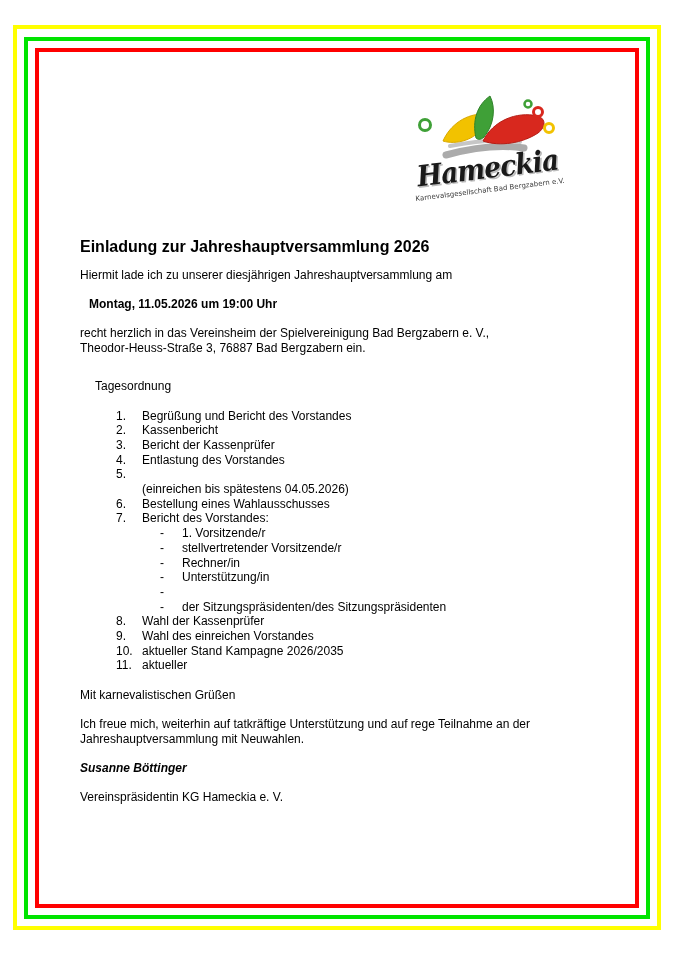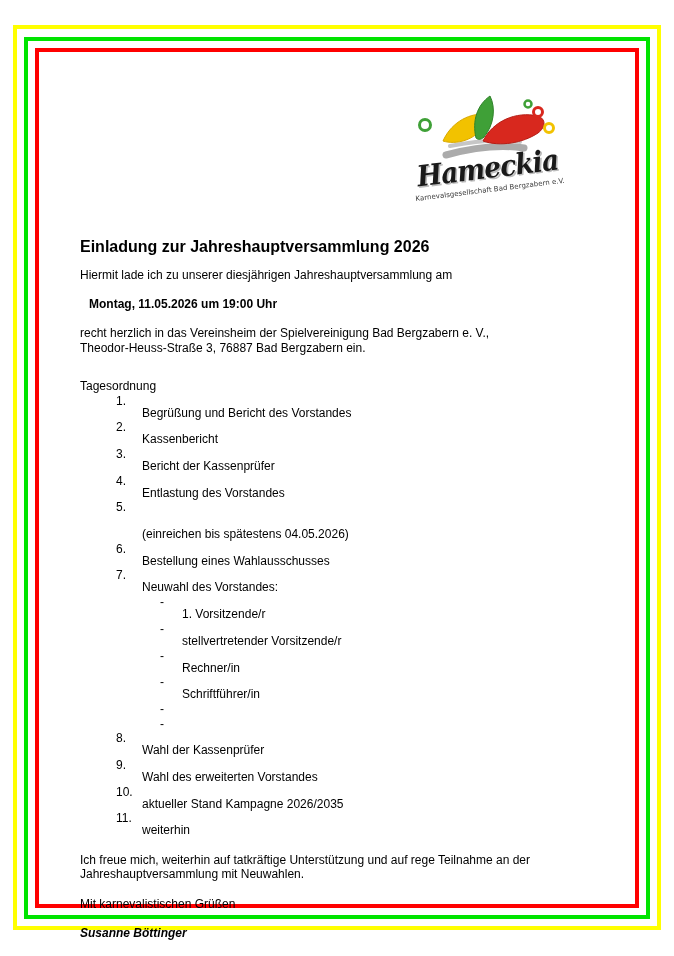--- a/index.html
+++ b/index.html
@@ -33,25 +33,25 @@
   }
   .content h1 {
     font-size: 16px;
     line-height: 19px;
     margin: 0 0 12px 0;
     font-weight: bold;
   }
   .content p { margin: 0 0 14.5px 0; }
   .content p.bold { font-weight: bold; padding-left: 9px; }
   .content p.gap-large { margin-bottom: 23px; }
-  .agenda-heading { margin: 0; }
+  .agenda-heading { margin: 15px; }
   .agenda { margin: 0 0 14.5px 0; }
   .ag-row { display: flex; }
   .ag-num { flex: none; margin-left: 36px; width: 26px; }
-  .ag-text { flex: 1; margin-top: 12px; }
+  .ag-text { flex: 1; }
   .ag-row.sub .ag-dash { flex: none; margin-left: 80px; width: 22px; }
   .signature { font-weight: bold; font-style: italic; }
 </style>
 </head>
 <body>
 
 <div class="page">
 
   <div class="frame frame-yellow"></div>
   <div class="frame frame-green"></div>
@@ -114,64 +114,65 @@
         <div class="ag-row ">
           <span class="ag-num"></span>
           <span class="ag-text">(einreichen bis spätestens 04.05.2026)</span>
         </div>
         <div class="ag-row ">
           <span class="ag-num">6.</span>
           <span class="ag-text">Bestellung eines Wahlausschusses</span>
         </div>
         <div class="ag-row ">
           <span class="ag-num">7.</span>
-          <span class="ag-text">Neuwahl des Vorstandes:</span>
+          <span class="ag-text">Bericht des Vorstandes:</span>
         </div>
         <div class="ag-row sub">
           <span class="ag-dash">-</span>
           <span class="ag-text">1. Vorsitzende/r</span>
         </div>
         <div class="ag-row sub">
           <span class="ag-dash">-</span>
           <span class="ag-text">stellvertretender Vorsitzende/r</span>
         </div>
         <div class="ag-row sub">
           <span class="ag-dash">-</span>
           <span class="ag-text">Rechner/in</span>
         </div>
         <div class="ag-row sub">
           <span class="ag-dash">-</span>
-          <span class="ag-text">Schriftführer/in</span>
+          <span class="ag-text">Unterstützung/in</span>
         </div>
         <div class="ag-row sub">
           <span class="ag-dash">-</span>
         </div>
         <div class="ag-row sub">
           <span class="ag-dash">-</span>
+          <span class="ag-text">der Sitzungspräsidenten/des Sitzungspräsidenten</span>
         </div>
         <div class="ag-row ">
           <span class="ag-num">8.</span>
           <span class="ag-text">Wahl der Kassenprüfer</span>
         </div>
         <div class="ag-row ">
           <span class="ag-num">9.</span>
-          <span class="ag-text">Wahl des erweiterten Vorstandes</span>
+          <span class="ag-text">Wahl des einreichen Vorstandes</span>
         </div>
         <div class="ag-row ">
           <span class="ag-num">10.</span>
           <span class="ag-text">aktueller Stand Kampagne 2026/2035</span>
         </div>
         <div class="ag-row ">
           <span class="ag-num">11.</span>
-          <span class="ag-text">weiterhin</span>
+          <span class="ag-text">aktueller</span>
         </div>
       </div>
 
+    <p>Mit karnevalistischen Grüßen</p>
+
     <p>Ich freue mich, weiterhin auf tatkräftige Unterstützung und auf rege Teilnahme an der Jahreshauptversammlung mit Neuwahlen.</p>
-
-    <p>Mit karnevalistischen Grüßen</p>
 
     <p class="signature">Susanne Böttinger</p>
 
     <p>Vereinspräsidentin KG Hameckia e. V.</p>
   </div>
 
 </div>
 
 </body></html>

